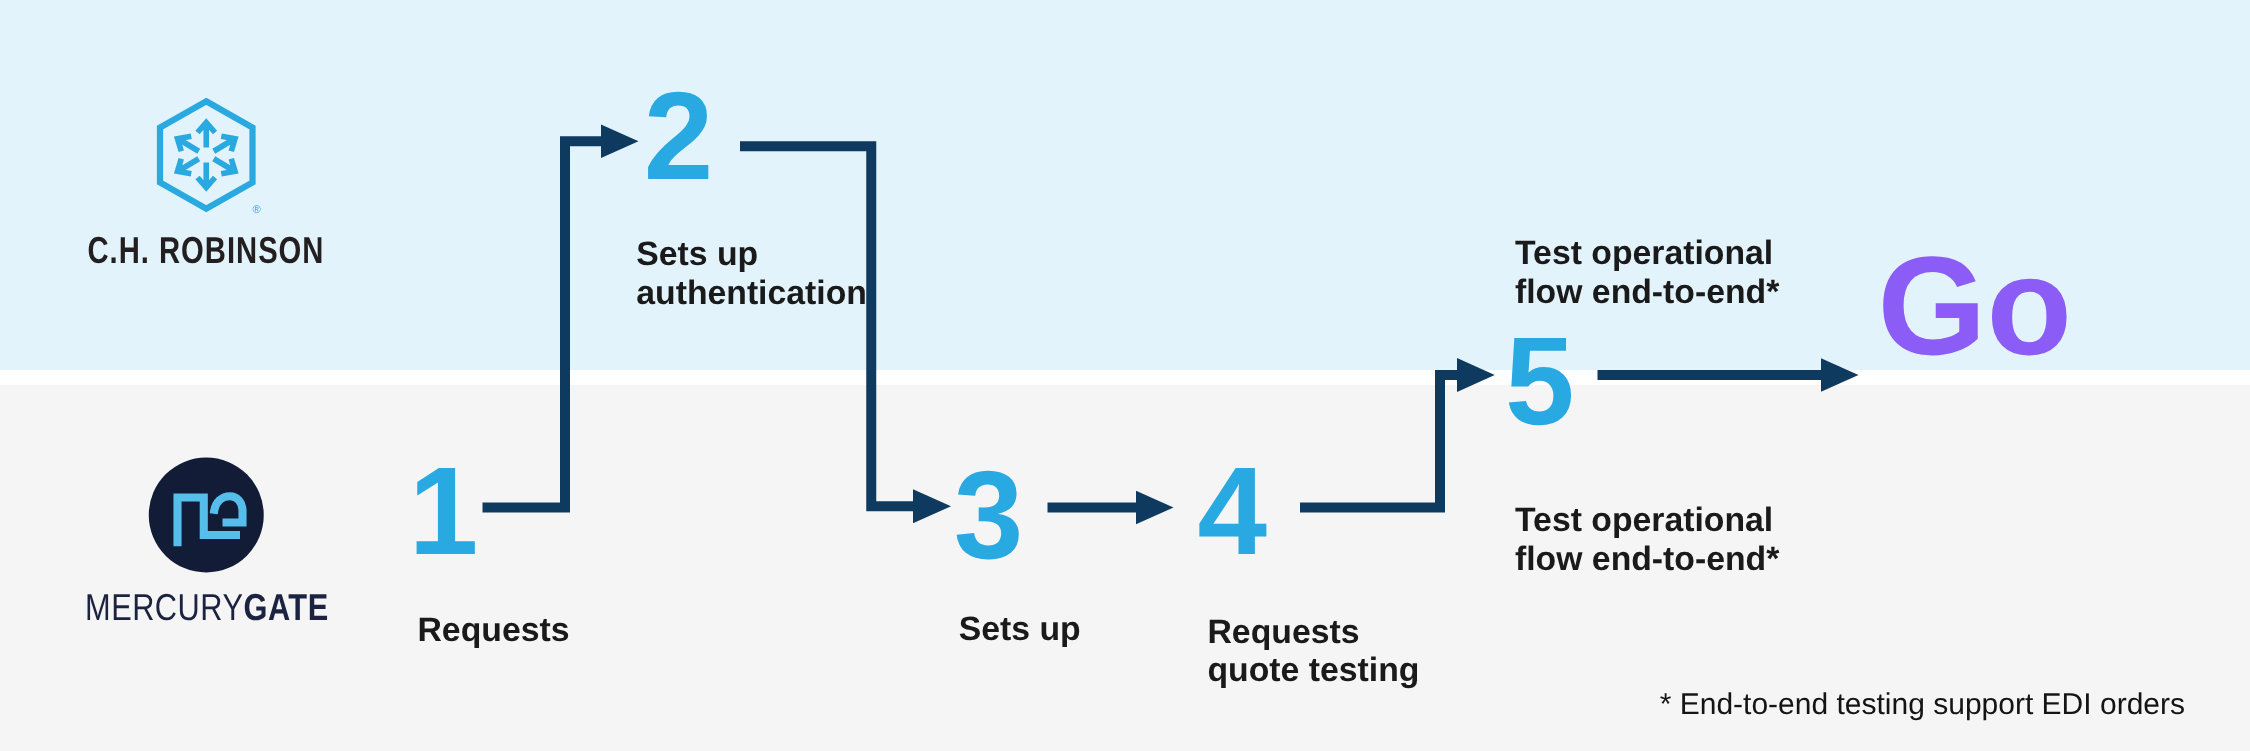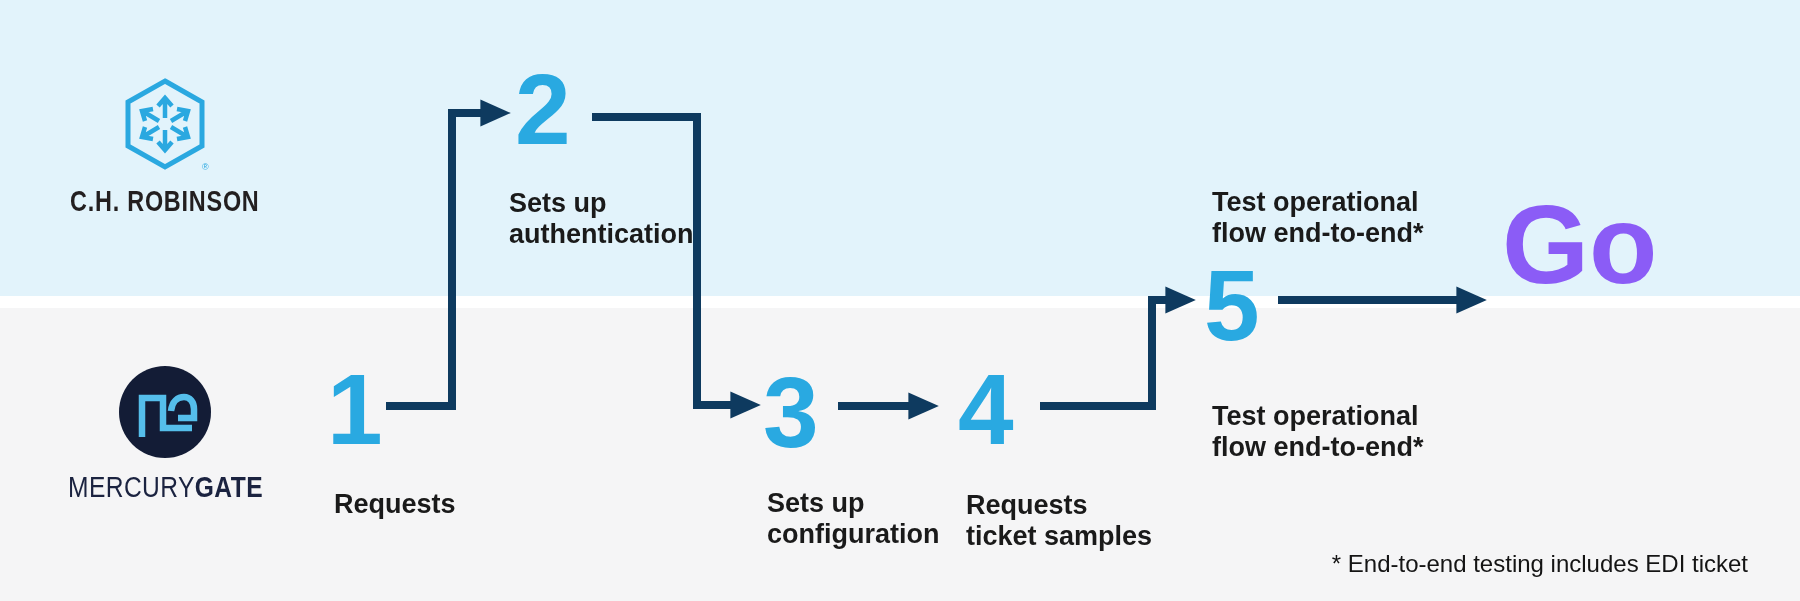--- a/index.html
+++ b/index.html
@@ -98,38 +98,37 @@
 
   <div class="step-num" style="left:515px;top:59px;">2</div>
   <div class="step-label" style="left:509px;top:166px;">
     <div>Sets up</div>
     <div>authentication</div>
   </div>
 
   <div class="step-num" style="left:763px;top:362px;">3</div>
   <div class="step-label" style="left:767px;top:466px;">
     <div>Sets up</div>
-    <div>configuration</div>
   </div>
 
   <div class="step-num" style="left:958px;top:359px;">4</div>
   <div class="step-label" style="left:966px;top:468px;">
     <div>Requests</div>
-    <div>ticket samples</div>
+    <div>quote testing</div>
   </div>
 
   <div class="step-label" style="left:1212px;top:165px;">
     <div>Test operational</div>
     <div>flow end-to-end*</div>
   </div>
   <div class="step-num" style="left:1204px;top:255px;">5</div>
   <div class="step-label" style="left:1212px;top:379px;">
     <div>Test operational</div>
     <div>flow end-to-end*</div>
   </div>
 
   <div class="golive">
     <div>Go</div>
   </div>
 
-  <div class="footnote">* End-to-end testing includes EDI ticket</div>
+  <div class="footnote">* End-to-end testing support EDI orders</div>
 
 </div>
 
 </body></html>

